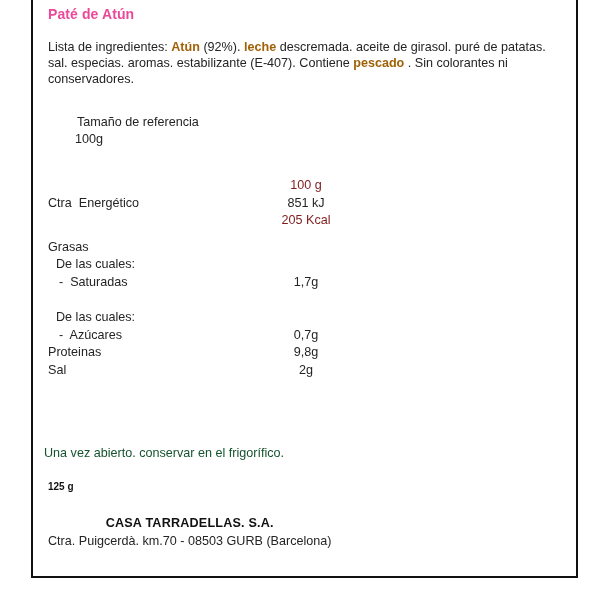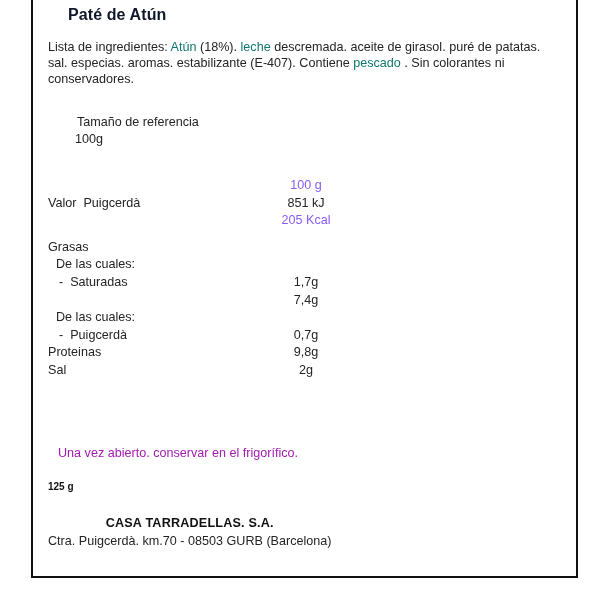--- a/index.html
+++ b/index.html
@@ -32,41 +32,40 @@
     top: 0;
     width: 100%;
     height: 100%;
   }
 
   
   #product-title {
     position: absolute;
     left: 15px;
     top: 6px;
-    font-size: 16px;
+    font-size: 14px;
     font-weight: bold;
     letter-spacing: 0.1px;
-    color: #0f172a;
-    margin-left: 20px;
+    color: #ec4899;
   }
 
   
   #ingredients-block {
     position: absolute;
     left: 15px;
     top: 26px;
     width: 502px;
     font-size: 12.6px;
     line-height: 16.4px;
     color: #242424;
     text-align: left;
   }
   #ingredients-block b {
-    font-weight: normal;
-    color: #0f766e;
+    font-weight: bold;
+    color: #a16207;
   }
 
   
   #reference-size {
     position: absolute;
     left: 0;
     top: 114px;
     width: 100%;
     font-size: 12.6px;
     line-height: 17px;
@@ -107,33 +106,33 @@
   }
   .nut-value {
     position: absolute;
     left: 213px;
     width: 120px;
     text-align: center;
     white-space: pre;
   }
   .nut-row.header .nut-value,
   .nut-row.energy-sub .nut-value {
-    color: #8b5cf6;
+    color: #7f1d1d;
   }
   .spacer-row {
     height: 9px;
   }
 
   
   #storage-note {
     position: absolute;
-    left: 25px;
+    left: 11px;
     top: 446px;
     font-size: 12.6px;
-    color: #a21caf;
+    color: #14532d;
   }
   #net-weight {
     position: absolute;
     left: 15px;
     top: 481px;
     font-size: 10px;
     font-weight: bold;
     color: #111111;
   }
   #company-block {
@@ -157,61 +156,60 @@
   }
 </style>
 </head>
 <body>
 
 <div id="label-frame">
   <div class="inner">
 
     <div id="product-title">Paté de Atún</div>
 
-    <p id="ingredients-block"><span>Lista de ingredientes: </span><b>Atún</b><span> (18%). </span><b>leche</b><span> descremada. aceite de girasol. puré de patatas. sal. especias. aromas. estabilizante (E-407). Contiene </span><b>pescado</b><span> . Sin colorantes ni conservadores.</span></p>
+    <p id="ingredients-block"><span>Lista de ingredientes: </span><b>Atún</b><span> (92%). </span><b>leche</b><span> descremada. aceite de girasol. puré de patatas. sal. especias. aromas. estabilizante (E-407). Contiene </span><b>pescado</b><span> . Sin colorantes ni conservadores.</span></p>
 
     <div id="reference-size">
       <span class="ref-line">Tamaño de referencia</span>
       <span id="ref-size-value">100g</span>
     </div>
 
     <div id="nutrition-table">
         <div class="nut-row header">
           <span class="nut-label"></span>
           <span class="nut-value">100 g</span>
         </div>
         <div class="nut-row">
-          <span class="nut-label">Valor  Puigcerdà</span>
+          <span class="nut-label">Ctra  Energético</span>
           <span class="nut-value">851 kJ</span>
         </div>
         <div class="nut-row energy-sub">
           <span class="nut-label"></span>
           <span class="nut-value">205 Kcal</span>
         </div>
         <div class="spacer-row"></div>
         <div class="nut-row">
           <span class="nut-label">Grasas</span>
         </div>
         <div class="nut-row">
           <span class="nut-label indent-1">De las cuales:</span>
           <span class="nut-value"></span>
         </div>
         <div class="nut-row">
           <span class="nut-label indent-2">-  Saturadas</span>
           <span class="nut-value">1,7g</span>
         </div>
         <div class="nut-row">
-          <span class="nut-value">7,4g</span>
         </div>
         <div class="nut-row">
           <span class="nut-label indent-1">De las cuales:</span>
           <span class="nut-value"></span>
         </div>
         <div class="nut-row">
-          <span class="nut-label indent-2">-  Puigcerdà</span>
+          <span class="nut-label indent-2">-  Azúcares</span>
           <span class="nut-value">0,7g</span>
         </div>
         <div class="nut-row">
           <span class="nut-label">Proteinas</span>
           <span class="nut-value">9,8g</span>
         </div>
         <div class="nut-row">
           <span class="nut-label">Sal</span>
           <span class="nut-value">2g</span>
         </div>

